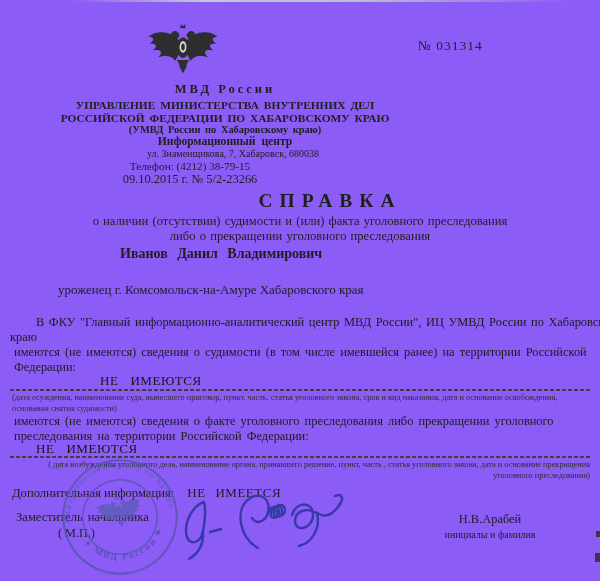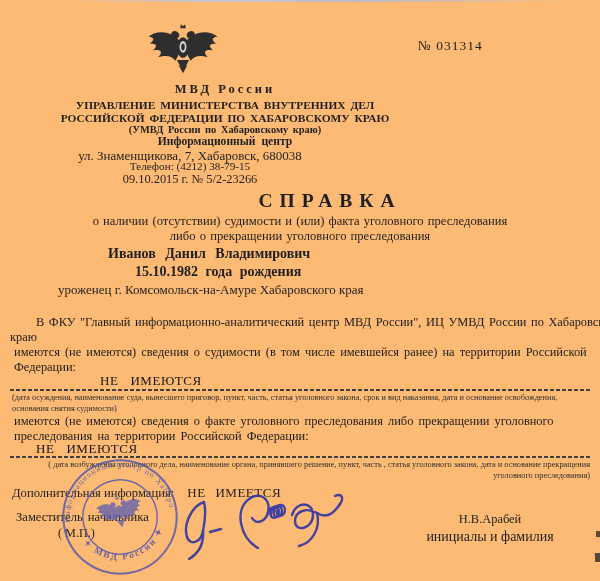--- a/index.html
+++ b/index.html
@@ -1,18 +1,18 @@
 <!DOCTYPE html>
 <html lang="ru"><head>
 <meta charset="utf-8">
 <style>
   html,body{margin:0;padding:0;background:#e9e9ec;}
   .page{
     position:relative;width:600px;height:581px;margin:0 auto;
-    background:#fdba74;overflow:hidden;
+    background:#8b5cf6;overflow:hidden;
     font-family:"Liberation Serif","DejaVu Serif",serif;
     color:#1f1f1f;
   }
   .abs{position:absolute;}
   .c{text-align:center;}
   .b{font-weight:bold;padding-left:35px;}
   .full{left:0;width:600px;}
   .scan-top{top:0;left:70px;width:530px;height:2px;
     background:linear-gradient(90deg,transparent,#c7c7d2 25%,#bdbdc9 55%,transparent 95%);}
   .hdr{left:0;width:380px;text-align:center;}
@@ -51,30 +51,29 @@
       <ellipse cx="55" cy="37" rx="5" ry="8.5" fill="#f6f6f6" opacity="0.85"></ellipse>
       <ellipse cx="55" cy="37" rx="2.6" ry="5" fill="#2e2e2e"></ellipse>
     </svg>
   </div>
   <div class="abs hdr b" style="top:82px;font-size:12.5px;letter-spacing:3px;">МВД России</div>
 
   <div class="abs hdr b nowrap" style="top:99px;font-size:11.4px;word-spacing:2px;">УПРАВЛЕНИЕ МИНИСТЕРСТВА ВНУТРЕННИХ ДЕЛ</div>
   <div class="abs hdr b nowrap" style="top:112px;font-size:11.4px;word-spacing:2px;">РОССИЙСКОЙ ФЕДЕРАЦИИ ПО ХАБАРОВСКОМУ КРАЮ</div>
   <div class="abs hdr b" style="top:124px;font-size:10.4px;word-spacing:2px;">(УМВД России по Хабаровскому краю)</div>
   <div class="abs hdr b" style="top:135px;font-size:11.6px;word-spacing:3px;">Информационный центр</div>
-  <div class="abs hdr" style="top:148px;font-size:13px;">ул. Знаменщикова, 7,  Хабаровск,  680038</div>
+  <div class="abs hdr" style="top:148px;font-size:10px;padding-left:43px;">ул. Знаменщикова, 7,  Хабаровск,  680038</div>
   <div class="abs hdr" style="top:160px;font-size:11.2px;">Телефон:  (4212)  38-79-15</div>
   <div class="abs hdr" style="top:172px;font-size:12.4px;">09.10.2015 г. № 5/2-23266</div>
 
   <div class="abs full c b" style="top:190px;font-size:19.5px;letter-spacing:7px;left:-5px;">СПРАВКА</div>
   <div class="abs full c" style="top:214px;font-size:12.6px;word-spacing:1px;">о наличии  (отсутствии) судимости и  (или) факта уголовного преследования</div>
   <div class="abs full c" style="top:229px;font-size:12.6px;word-spacing:1px;">либо о прекращении уголовного преследования</div>
 
-  <div class="abs b nowrap" style="left:73px;top:246px;font-size:14px;word-spacing:6px;">Иванов Данил Владимирович</div>
-  <div class="abs b nowrap" style="left:100px;top:264px;font-size:14px;word-spacing:4px;">15.10.1982 года рождения</div>
+  <div class="abs b nowrap" style="left:85px;top:246px;font-size:14px;word-spacing:6px;">Иванов Данил Владимирович</div>
   <div class="abs nowrap" style="left:58px;top:282px;font-size:13px;">уроженец  г. Комсомольск-на-Амуре Хабаровского края</div>
 
   <div class="abs body-line nowrap" style="left:14px;top:315px;text-indent:22px;word-spacing:1.5px;">В  ФКУ  "Главный  информационно-аналитический  центр  МВД  России",  ИЦ УМВД России по Хабаровскому</div>
   <div class="abs body-line" style="left:10px;top:330px;">краю</div>
   <div class="abs body-line nowrap" style="left:14px;top:345px;word-spacing:2px;">имеются  (не имеются)  сведения о судимости  (в том числе имевшейся ранее)  на территории  Российской</div>
   <div class="abs body-line" style="left:14px;top:360px;">Федерации:</div>
   <div class="abs result" style="left:100px;top:373px;">НЕ ИМЕЮТСЯ</div>
   <div class="abs dash" style="top:389px;"></div>
   <div class="abs small-cap" style="left:12px;top:393px;width:578px;">(дата осуждения, наименование суда, вынесшего приговор, пункт, часть, статья уголовного закона, срок и вид наказания,  дата и основание освобождения, основания снятия судимости)</div>
 
@@ -87,21 +86,21 @@
   <div class="abs" style="left:12px;top:485px;font-size:12.6px;">
     <span>Дополнительная  информация:</span>
     <span style="word-spacing:6px;letter-spacing:.5px;padding-left:10px;font-size:13px;">НЕ ИМЕЕТСЯ</span>
   </div>
 
   <div class="abs" style="left:16px;top:510px;font-size:12.6px;word-spacing:2px;">Заместитель  начальника</div>
   <div class="abs" style="left:58px;top:526px;font-size:12.2px;">( М.П.)</div>
 
   <div class="abs c" style="left:415px;top:512px;width:150px;">
     <div style="font-size:12.4px;">Н.В.Арабей</div>
-    <div style="font-size:14px;margin-top:2px;">инициалы  и  фамилия</div>
+    <div style="font-size:10px;margin-top:2px;">инициалы  и  фамилия</div>
   </div>
 
   <div class="abs" style="left:55px;top:452px;width:130px;height:130px;opacity:.82;">
     <svg viewBox="0 0 140 140" width="130" height="130">
       <g transform="rotate(-10 70 70)" stroke="#5457ae" fill="none">
         <circle cx="70" cy="70" r="61" stroke-width="2.2"></circle>
         <circle cx="70" cy="70" r="40" stroke-width="1.6"></circle>
         <defs>
           <path id="topArc" d="M16,70 a54,54 0 0 1 108,0"></path>
           <path id="bottomArc" d="M22,82 a51,51 0 0 0 96,0"></path>

